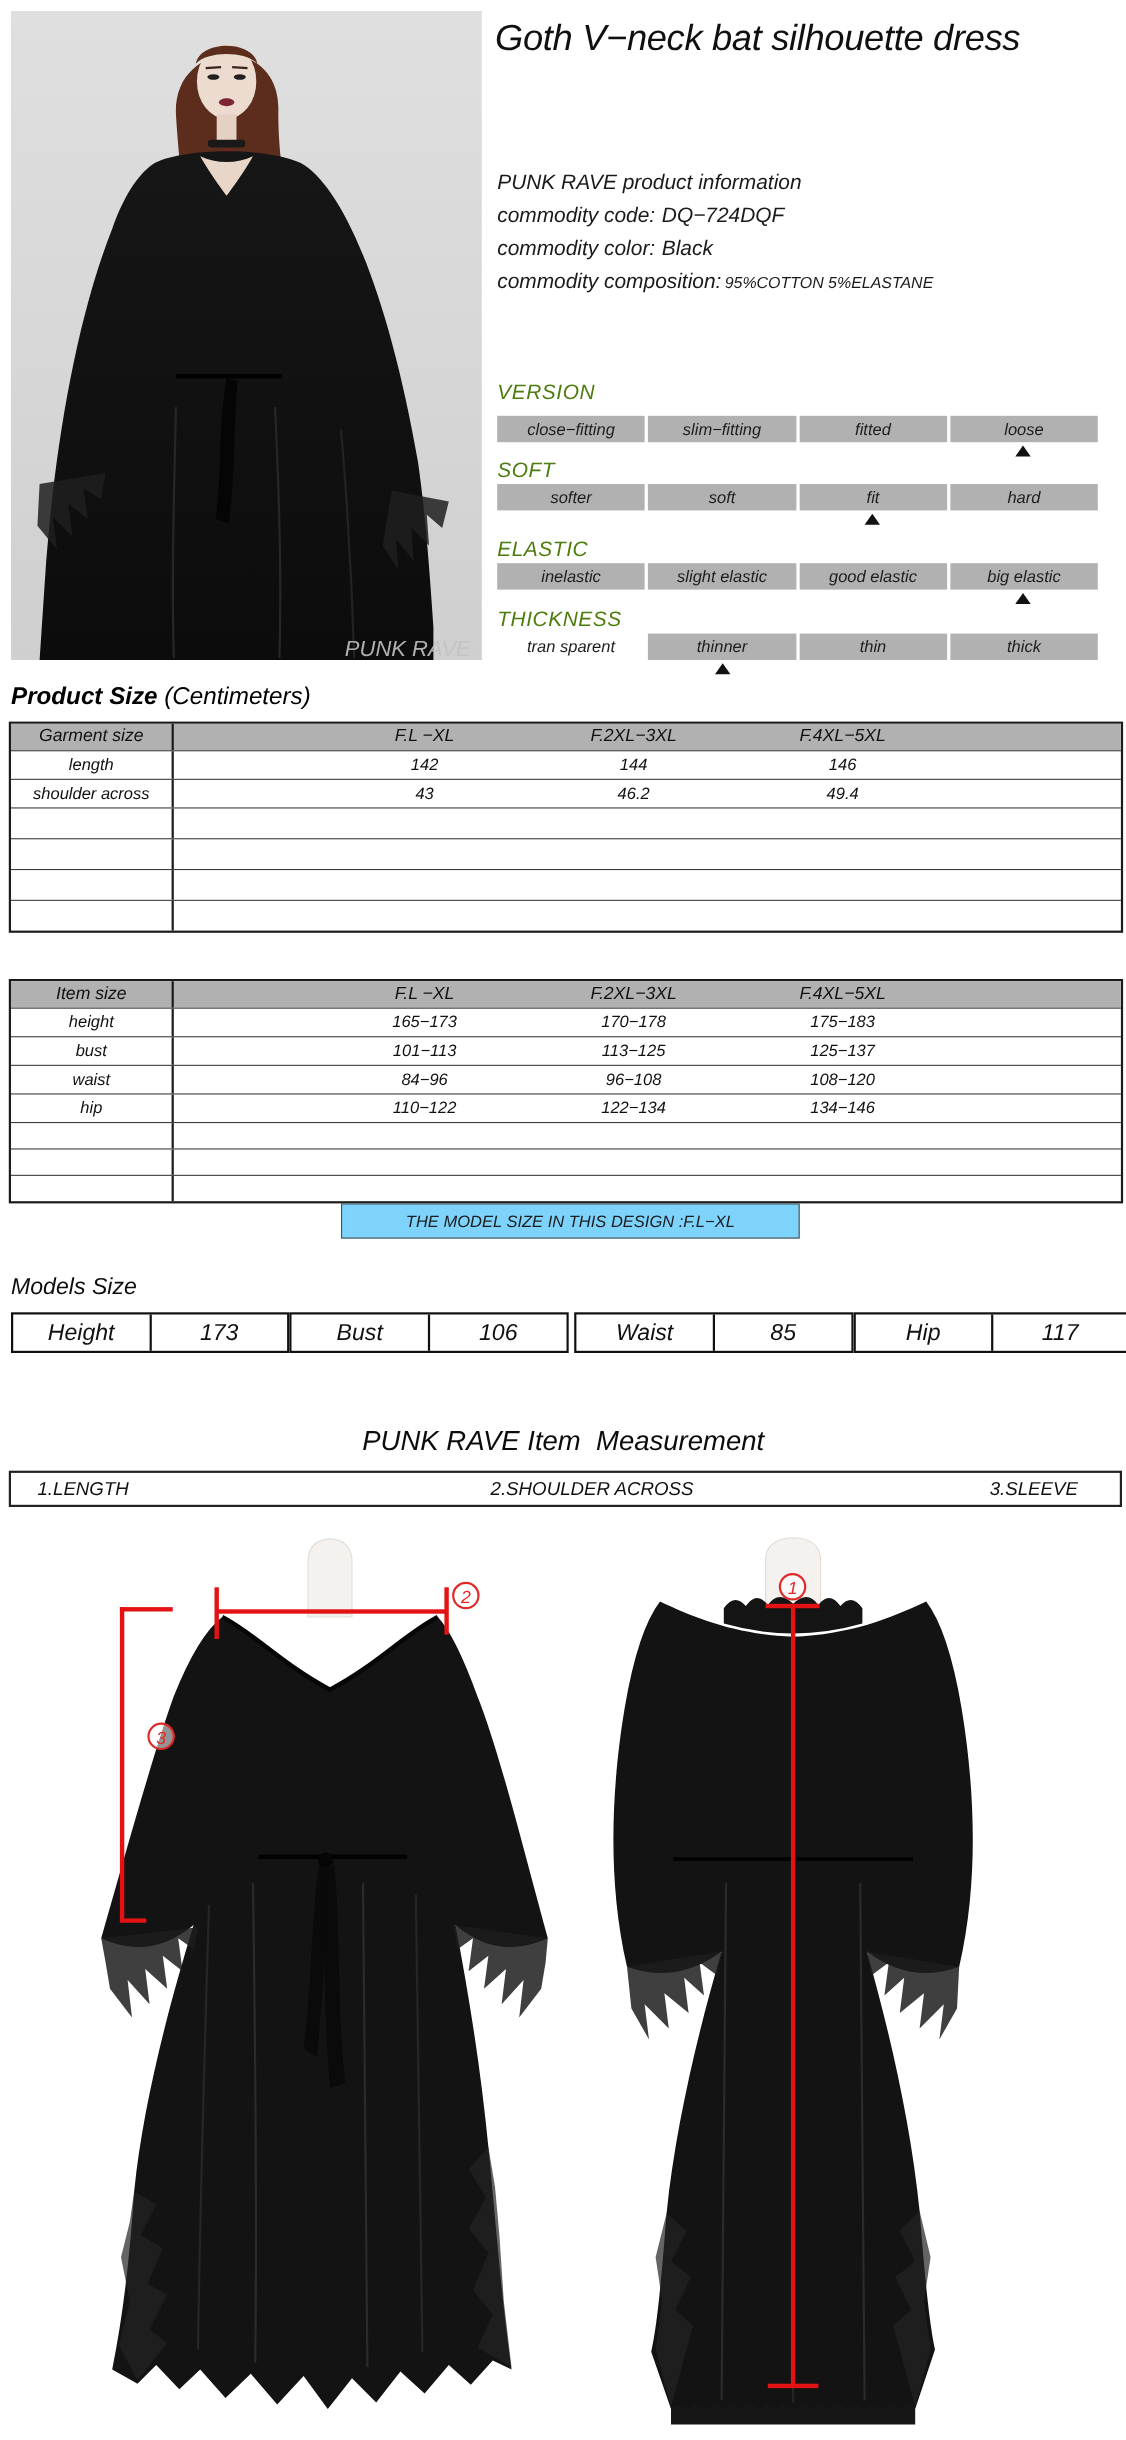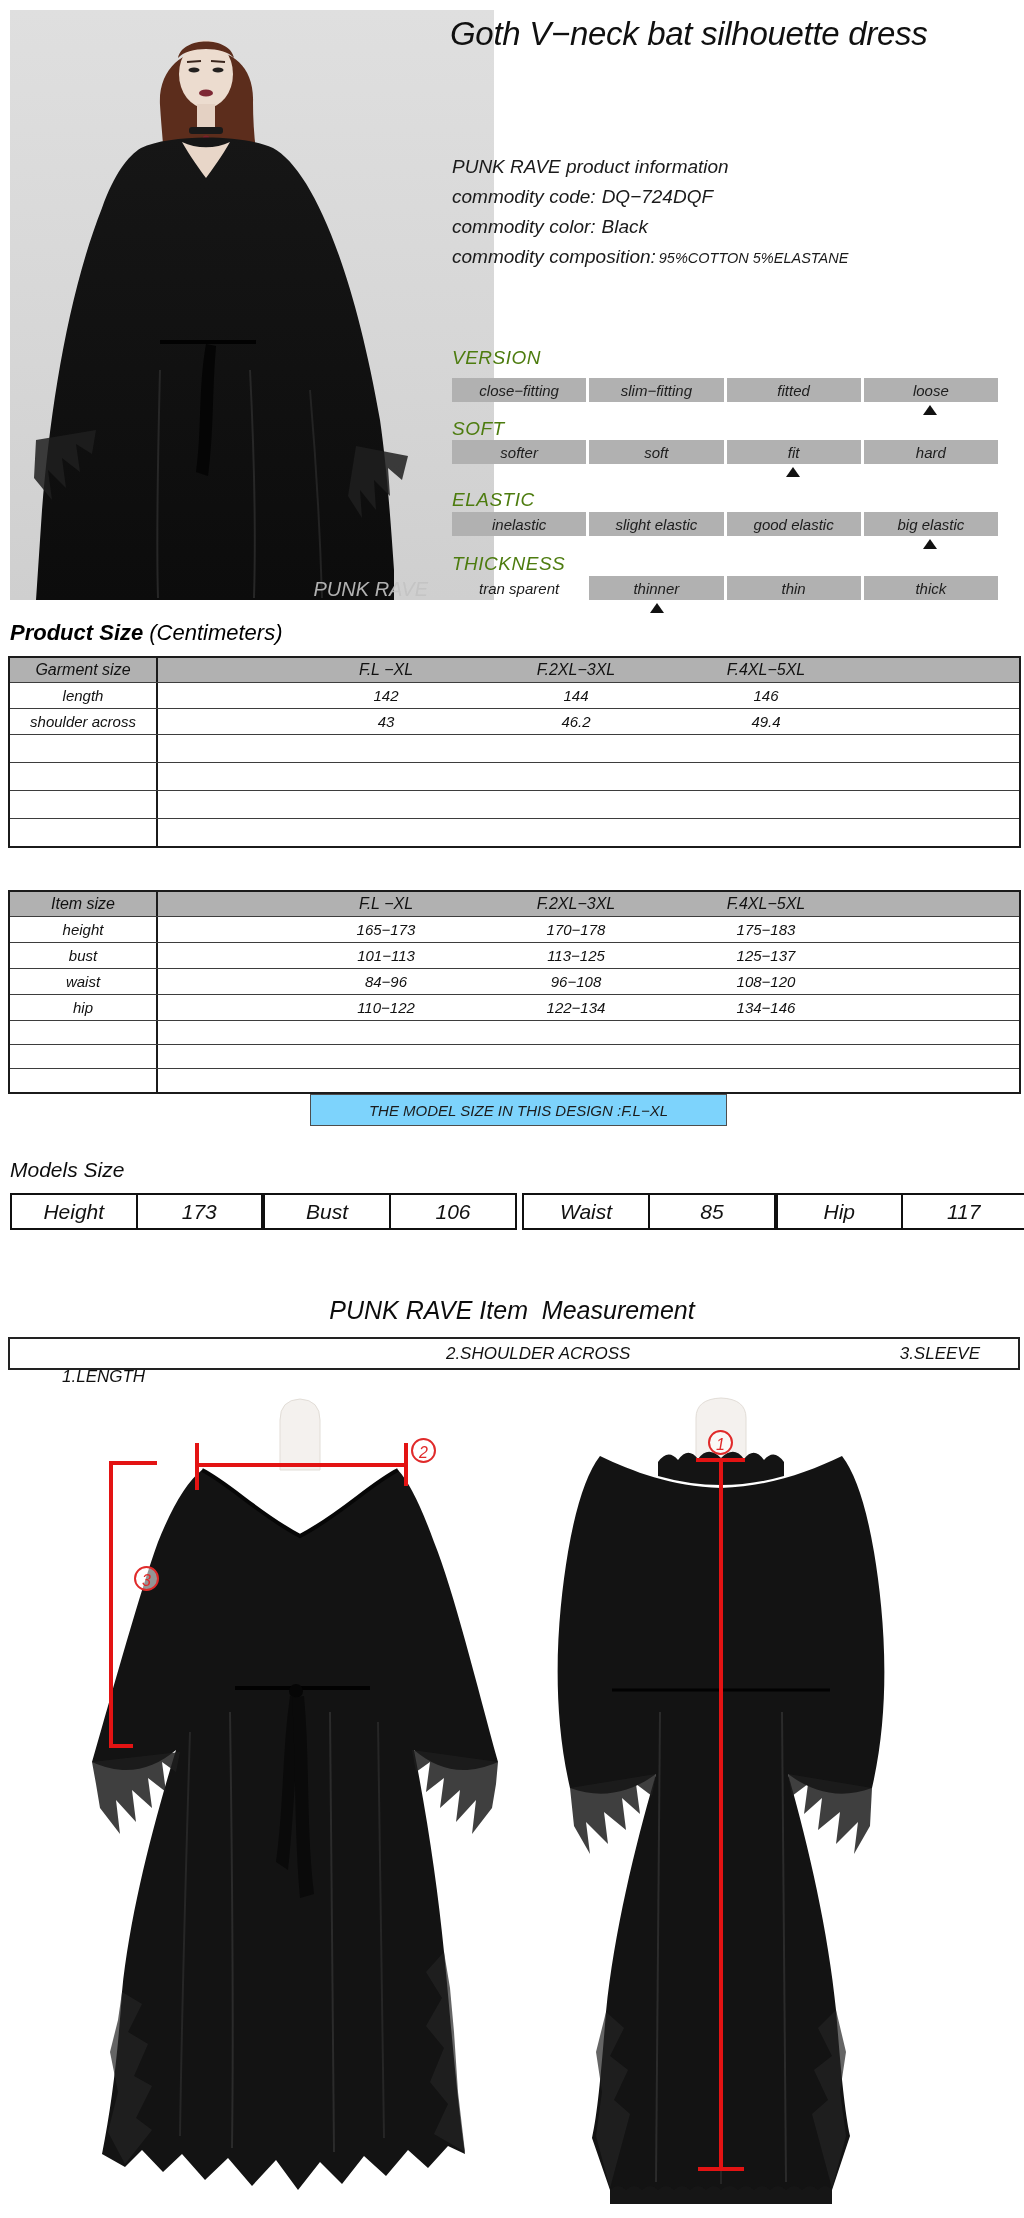--- a/index.html
+++ b/index.html
@@ -1,21 +1,21 @@
 <!DOCTYPE html>
 <html><head>
 <meta charset="utf-8">
 <style>
   html,body{margin:0;padding:0;background:#fff;}
   .canvas{position:relative;width:1024px;height:2218px;background:#ffffff;
     font-family:"Liberation Sans","DejaVu Sans",sans-serif;color:#141414;overflow:hidden;}
   .abs{position:absolute;font-style:italic;}
 
   
-  .photo{left:10px;top:10px;width:484px;height:590px;background:linear-gradient(180deg,#dfdfdf 0%,#d6d6d6 60%,#cfcfcf 100%);}
+  .photo{left:10px;top:10px;width:428px;height:590px;background:linear-gradient(180deg,#dfdfdf 0%,#d6d6d6 60%,#cfcfcf 100%);}
   .photo svg{display:block;}
 
   
   .title{left:450px;top:16px;width:500px;font-size:33px;line-height:1.12;color:#101010;letter-spacing:-.3px;}
   .info{left:452px;top:152px;width:560px;font-size:19px;line-height:30px;color:#1a1a1a;}
   .info .row{white-space:nowrap;}
   .info .v{margin-left:6px;}
   .info .v.small{font-size:14.5px;margin-left:3px;}
 
   
@@ -50,21 +50,21 @@
   
   .models-heading{left:10px;top:1158px;font-size:21px;color:#0d0d0d;}
   .mbox{top:1193px;height:33px;border:2px solid #101010;display:flex;background:#fff;}
   .mlabel,.mvalue{width:50%;display:flex;align-items:center;justify-content:center;font-size:21px;color:#111;}
   .mlabel{border-right:2px solid #101010;}
 
   
   .meas-title{left:0;top:1296px;width:1024px;text-align:center;font-size:25px;color:#0c0c0c;white-space:pre;}
   .legend{left:8px;top:1337px;width:1008px;height:29px;border:2px solid #222;background:#fff;}
   .legend span{position:absolute;top:50%;transform:translateY(-50%);font-size:17px;color:#101010;white-space:nowrap;}
-  .legend .l1{left:52px;margin-top:23px;}
+  .legend .l1{left:24px;}
   .legend .l2{left:52.4%;transform:translate(-50%,-50%);}
   .legend .l3{right:38px;}
 
   
   .red{background:#e31313;}
   .circ{width:25px;height:25px;border:2px solid #e02a2a;border-radius:50%;color:#e02a2a;
     font-size:16px;line-height:25px;text-align:center;background:rgba(255,255,255,.55);box-sizing:border-box;}
 </style>
 </head>
 <body>

